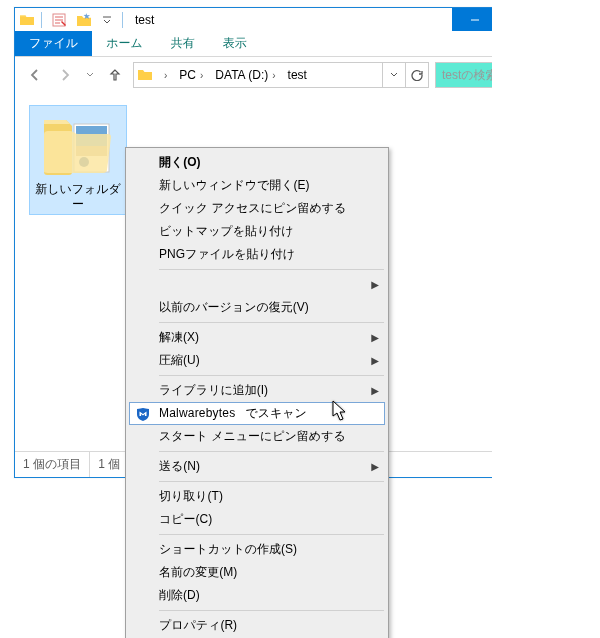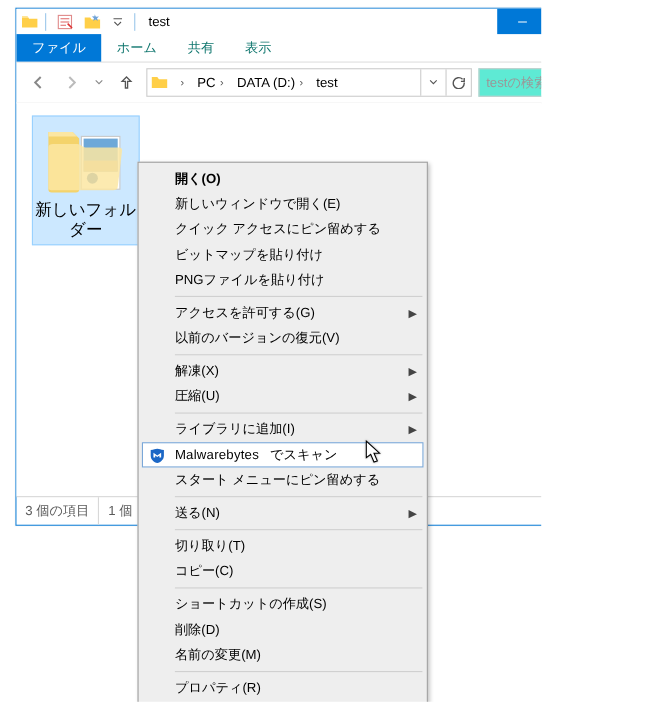--- a/index.html
+++ b/index.html
@@ -53,21 +53,21 @@
   .addr-dd,.addr-ref{width:22px;display:flex;align-items:center;justify-content:center;border-left:1px solid var(--addr-border);color:#555;height:100%;}
   .searchbox{width:142px;height:24px;border:1px solid var(--addr-border);display:flex;align-items:center;background:#5eead4;}
   .searchbox input{border:none;outline:none;font-size:12px;flex:1;padding:0 6px;color:#777;font-family:inherit;background:transparent;}
   .searchbox input::placeholder{color:#999;}
 
   
   .content{position:absolute;left:0;right:0;top:85px;bottom:26px;background:#fff;overflow:hidden;}
   .folder-item{position:absolute;left:14px;top:12px;width:92px;display:flex;flex-direction:column;align-items:center;gap:4px;padding:6px 2px 2px;border:1px solid var(--sel-border);background:var(--sel);}
   .folder-thumb{width:76px;height:66px;position:relative;}
   .folder-thumb svg{display:block;}
-  .folder-label{font-size:15px;color:#000;text-align:center;line-height:1.25;}
+  .folder-label{font-size:12px;color:#000;text-align:center;line-height:1.25;}
 
   
   .statusbar{position:absolute;left:0;right:0;bottom:0;height:25px;border-top:1px solid var(--ribbon-border);display:flex;align-items:center;font-size:12px;color:var(--subtle);}
   .status-cell{padding:0 8px;border-right:1px solid var(--ribbon-border);height:100%;display:flex;align-items:center;}
   .status-views{margin-left:auto;display:flex;height:100%;}
   .status-view{width:26px;display:flex;align-items:center;justify-content:center;border-left:1px solid var(--ribbon-border);color:#666;}
 
   
   .ctx{position:absolute;left:125px;top:147px;width:256px;background:var(--menu-bg);border:1px solid var(--border);box-shadow:2px 2px 4px rgba(0,0,0,.25);padding:3px;font-size:12px;}
   .ctx-item{height:23px;display:flex;align-items:center;position:relative;padding-left:30px;padding-right:18px;white-space:nowrap;}
@@ -230,21 +230,21 @@
           <rect x="36" y="34" width="31" height="10" fill="#c7b38b"></rect>
           <circle cx="44" cy="50" r="5" fill="#3b6ea5"></circle>
           <path fill="#fbe6a2" d="M4 60V22c0-2 2-3 4-3h22c4 0 4 3 8 3h30c2 0 3 1 3 3l-4 33c0 2-2 3-4 3H8c-2 0-4-1-4-1z" opacity=".85"></path>
         </svg>
       </div>
       <div class="folder-label">新しいフォルダー</div>
     </div>
   </div>
 
   <div class="statusbar">
-    <div class="status-cell">3 個の項目</div>
+    <div class="status-cell">1 個の項目</div>
     <div class="status-cell" style="border-right:none">1 個</div>
     <div class="status-views">
       <div class="status-view">
             <svg width="14" height="14" viewBox="0 0 14 14">
               <path stroke="#777" d="M2 3h10M2 7h10M2 11h10"></path>
             </svg>
           </div>
       <div class="status-view">
             <svg width="14" height="14" viewBox="0 0 14 14">
               <rect x="2" y="2" width="4" height="4" fill="none" stroke="#0078d7"></rect>
@@ -269,21 +269,20 @@
         <span>クイック アクセスにピン留めする</span>
       </div>
   <div class="ctx-item">
         <span>ビットマップを貼り付け</span>
       </div>
   <div class="ctx-item">
         <span>PNGファイルを貼り付け</span>
       </div>
   <div class="ctx-sep"></div>
   <div class="ctx-item">
-        <span>アクセスを許可する(G)</span>
         <span class="ctx-sub">▶</span>
       </div>
   <div class="ctx-item">
         <span>以前のバージョンの復元(V)</span>
       </div>
   <div class="ctx-sep"></div>
   <div class="ctx-item">
         <span>解凍(X)</span>
         <span class="ctx-sub">▶</span>
       </div>
@@ -318,24 +317,24 @@
         <span>切り取り(T)</span>
       </div>
   <div class="ctx-item">
         <span>コピー(C)</span>
       </div>
   <div class="ctx-sep"></div>
   <div class="ctx-item">
         <span>ショートカットの作成(S)</span>
       </div>
   <div class="ctx-item">
+        <span>名前の変更(M)</span>
+      </div>
+  <div class="ctx-item">
         <span>削除(D)</span>
-      </div>
-  <div class="ctx-item">
-        <span>名前の変更(M)</span>
       </div>
   <div class="ctx-sep"></div>
   <div class="ctx-item">
         <span>プロパティ(R)</span>
       </div>
 </div>
 
 <div class="cursor">
   <svg width="18" height="22" viewBox="0 0 18 22">
         <path fill="#fff" stroke="#000" stroke-width="1" d="M1 1l0 15 4-3 3 7 3-1-3-7 5 0z"></path>

